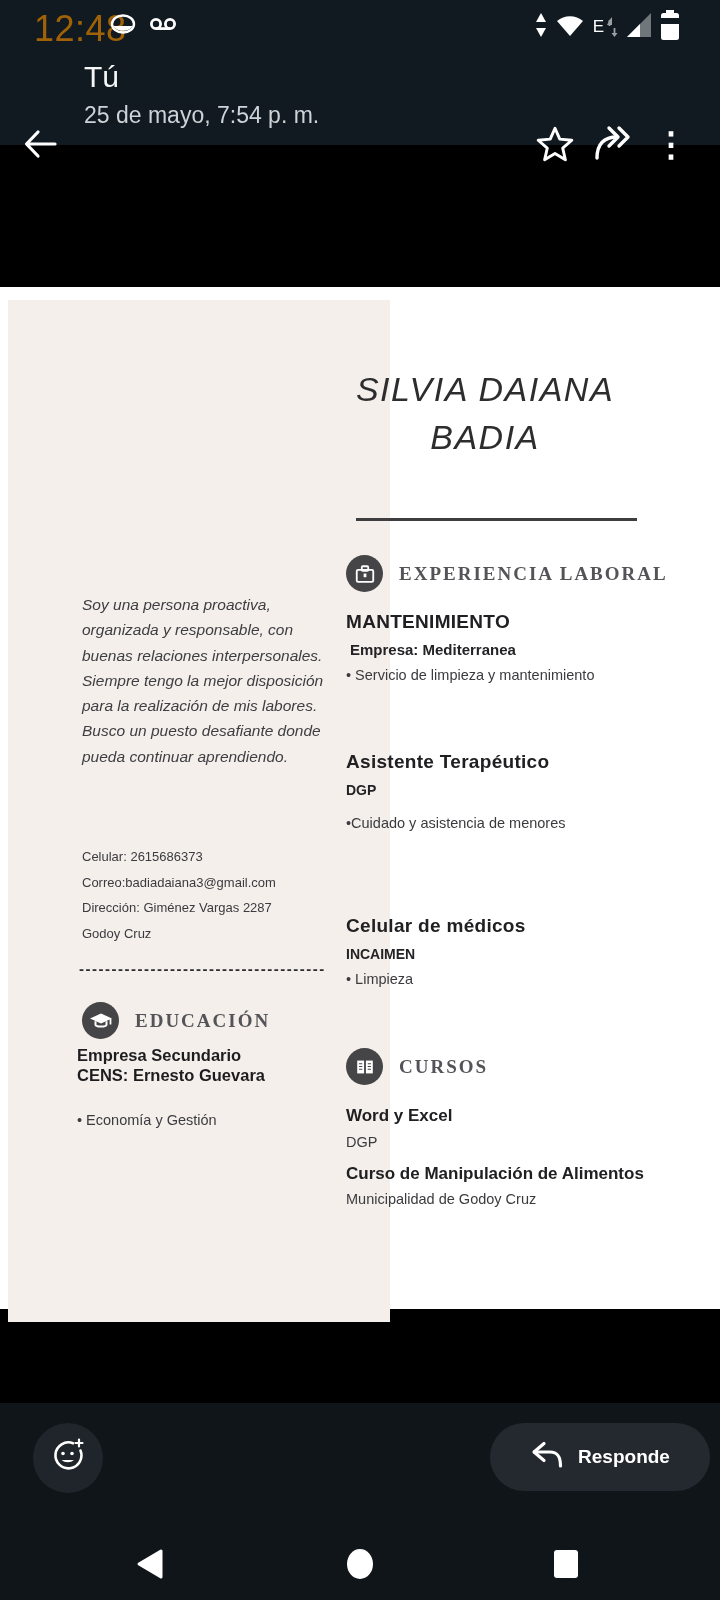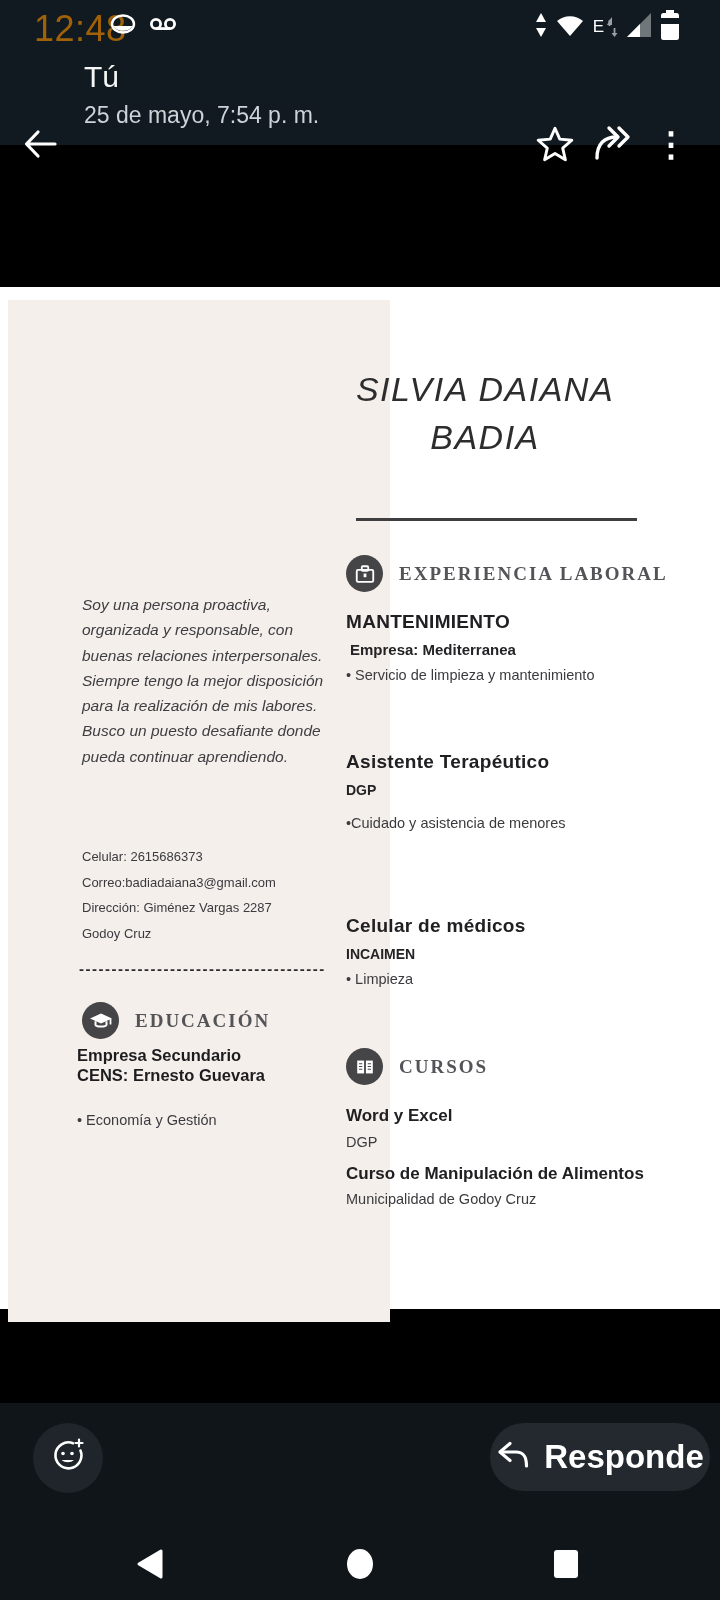--- a/index.html
+++ b/index.html
@@ -58,21 +58,21 @@
     line-height:20px; color:#1d1d20; }
   .edu-bullet { position:absolute; left:69px; top:812px; font-size:14.5px; color:#3b3b3f; }
 
   
   .actionbar { top:1403px; left:0; width:720px; height:197px; background:#10151a; }
   .emoji-btn { position:absolute; left:33px; top:20px; width:70px; height:70px;
     border-radius:50%; background:#1f252b; display:flex; align-items:center; justify-content:center; }
   .reply-pill { position:absolute; left:490px; top:20px; width:220px; height:68px;
     border-radius:34px; background:#23292f; display:flex; align-items:center;
     justify-content:center; gap:14px; }
-  .reply-label { color:#fff; font-size:33px; font-weight:700;text-align:right; }
+  .reply-label { color:#fff; font-size:19px; font-weight:700;text-align:right; }
   .navbar { position:absolute; left:0; top:125px; width:720px; height:72px;
     display:flex; align-items:center; }
   .nav-btn { position:absolute; width:60px; height:60px; display:flex; align-items:center; justify-content:center; }
 </style>
 </head>
 <body>
 
 <div class="screen">
 
   <div class="abs statusbar">

